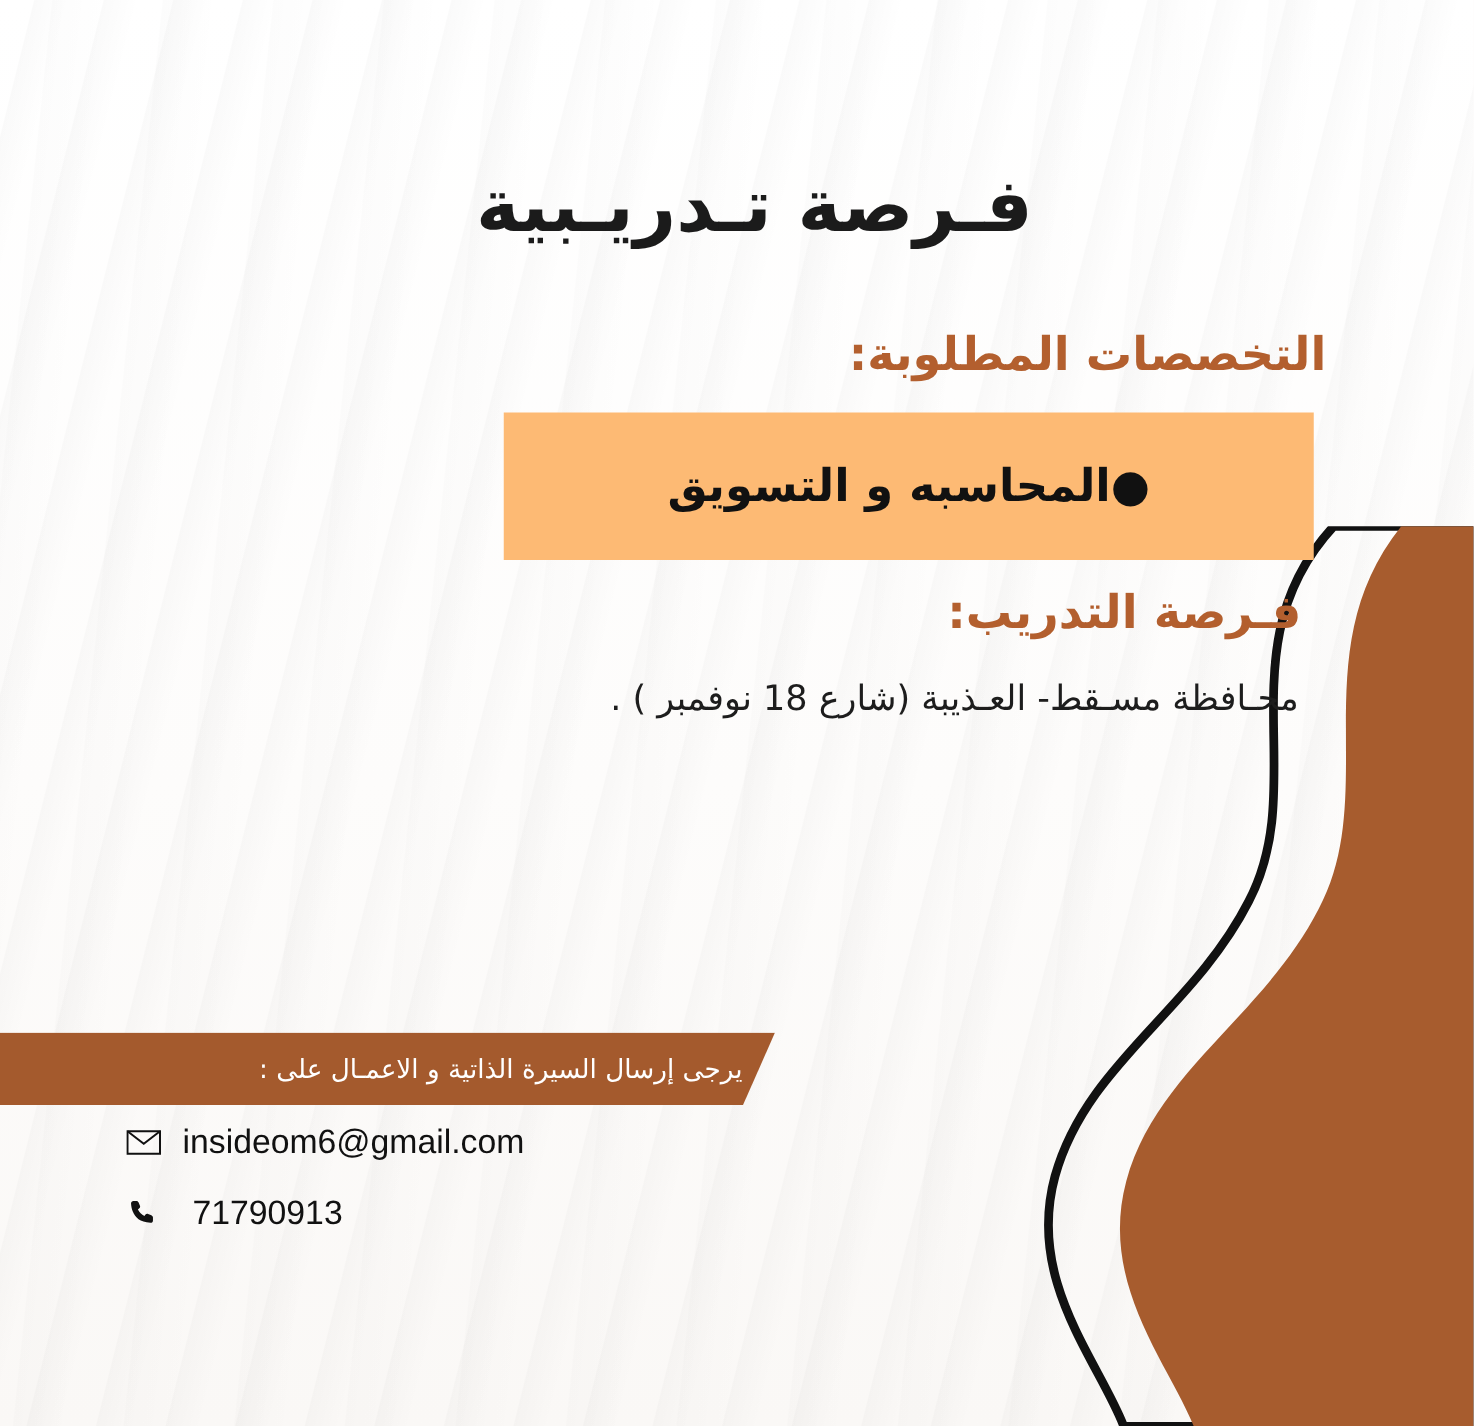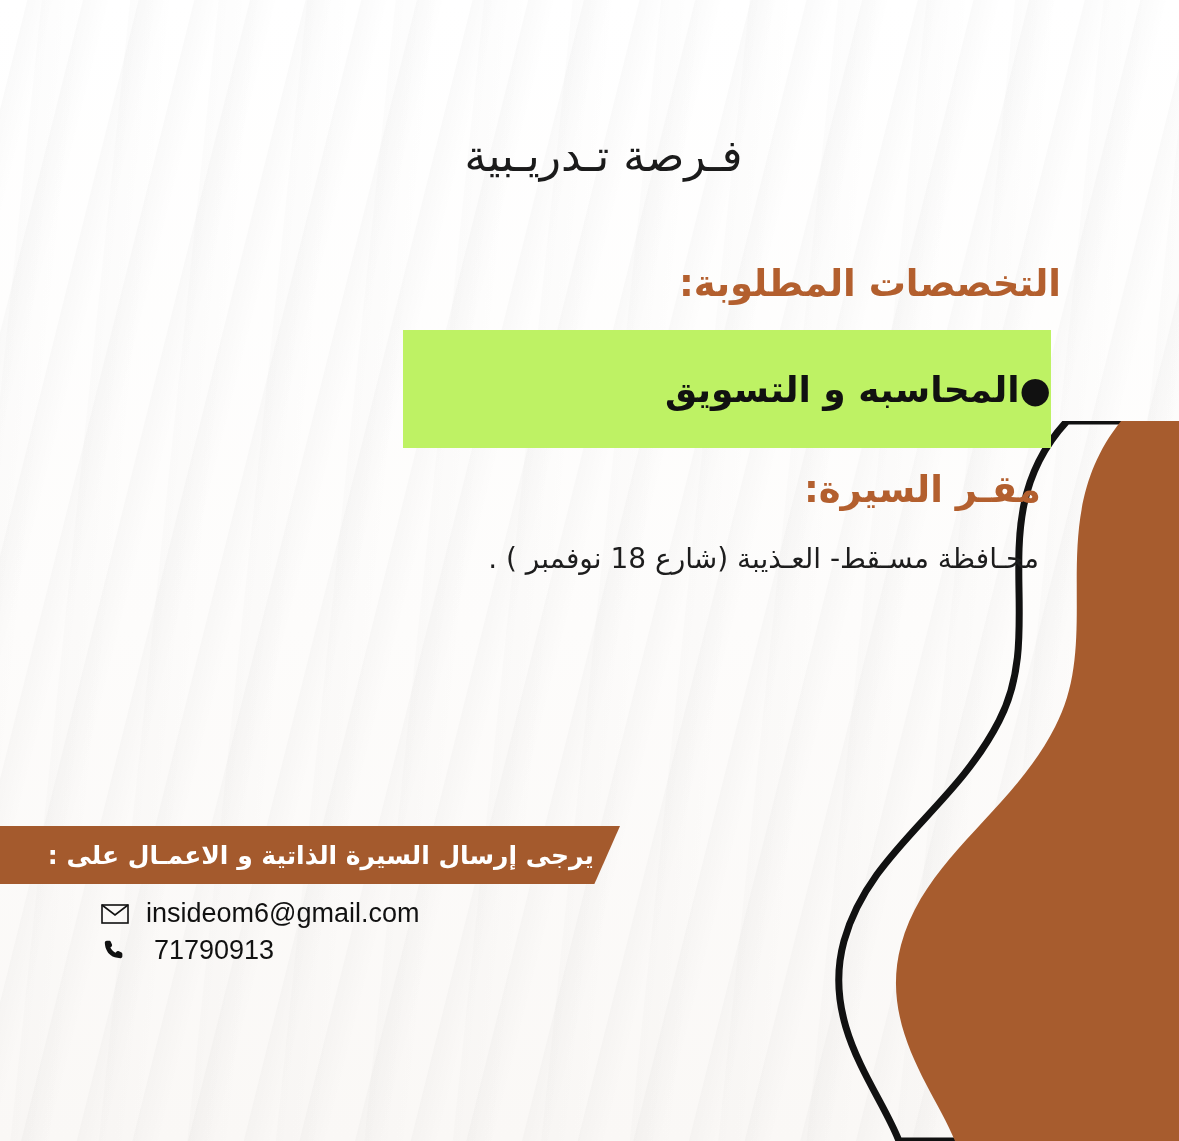--- a/index.html
+++ b/index.html
@@ -46,22 +46,22 @@
     width: 430px;
     height: 720px;
     pointer-events: none;
   }
   .title {
     position: absolute;
     top: 130px;
     left: 0;
     right: 0;
     text-align: center;
-    font-size: 44px;
-    font-weight: 400;
+    font-size: 59px;
+    font-weight: 700;
     color: #1b1b1b;
     letter-spacing: 1px;
     padding-left: 28px;
   }
   .section-heading {
     position: absolute;
     font-size: 37px;
     font-weight: 700;
     color: #b35f2e;
     text-align: right;
@@ -70,24 +70,24 @@
   #specialties-heading {
     top: 262px;
     right: 118px;
   }
   .highlight-box {
     position: absolute;
     top: 330px;
     right: 128px;
     width: 648px;
     height: 118px;
-    background: #bef264;
+    background: #fdba74;
     display: flex;
     align-items: center;
-    justify-content: flex-start;
+    justify-content: center;
   }
   .highlight-text {
     font-size: 36px;
     font-weight: 700;
     color: #111111;
     white-space: nowrap;
   }
   #venue-heading {
     top: 468px;
     right: 138px;
@@ -111,35 +111,35 @@
     background: #a45a2d;
     display: flex;
     align-items: center;
     justify-content: flex-start;
     padding-right: 26px;
     box-sizing: border-box;
     clip-path: polygon(0 0, 100% 0, 96% 100%, 0 100%);
   }
   .cta-text {
     color: #ffffff;
-    font-size: 25px;
-    font-weight: 700;
+    font-size: 21px;
+    font-weight: 400;
     direction: rtl;
     white-space: nowrap;
   }
   .contact {
     position: absolute;
     left: 100px;
     direction: ltr;
     display: flex;
     align-items: center;
     gap: 16px;
   }
   #contact-email { top: 898px; }
-  #contact-phone { top: 935px; justify-content: space-between; }
+  #contact-phone { top: 955px; justify-content: space-between; }
   .contact-icon {
     width: 30px;
     height: 30px;
     display: inline-flex;
     align-items: center;
     justify-content: center;
     color: #111;
   }
   .contact-text {
     font-size: 27px;
@@ -161,21 +161,21 @@
   </svg>
 
   <div class="title">فـرصة تـدريـبية</div>
 
   <div class="section-heading" id="specialties-heading">التخصصات المطلوبة:</div>
 
   <div class="highlight-box">
     <span class="highlight-text">●المحاسبه  و التسويق</span>
   </div>
 
-  <div class="section-heading" id="venue-heading">مقـر السيرة:</div>
+  <div class="section-heading" id="venue-heading">فـرصة التدريب:</div>
 
   <div class="venue-text">محـافظة مسـقط- العـذيبة (شارع 18 نوفمبر )  .</div>
 
   <div class="cta-banner">
     <span class="cta-text">يرجى إرسال السيرة الذاتية و الاعمـال على :</span>
   </div>
 
   <div class="contact" id="contact-email">
     <span class="contact-icon">
       <svg width="28" height="20" viewBox="0 0 28 20">

